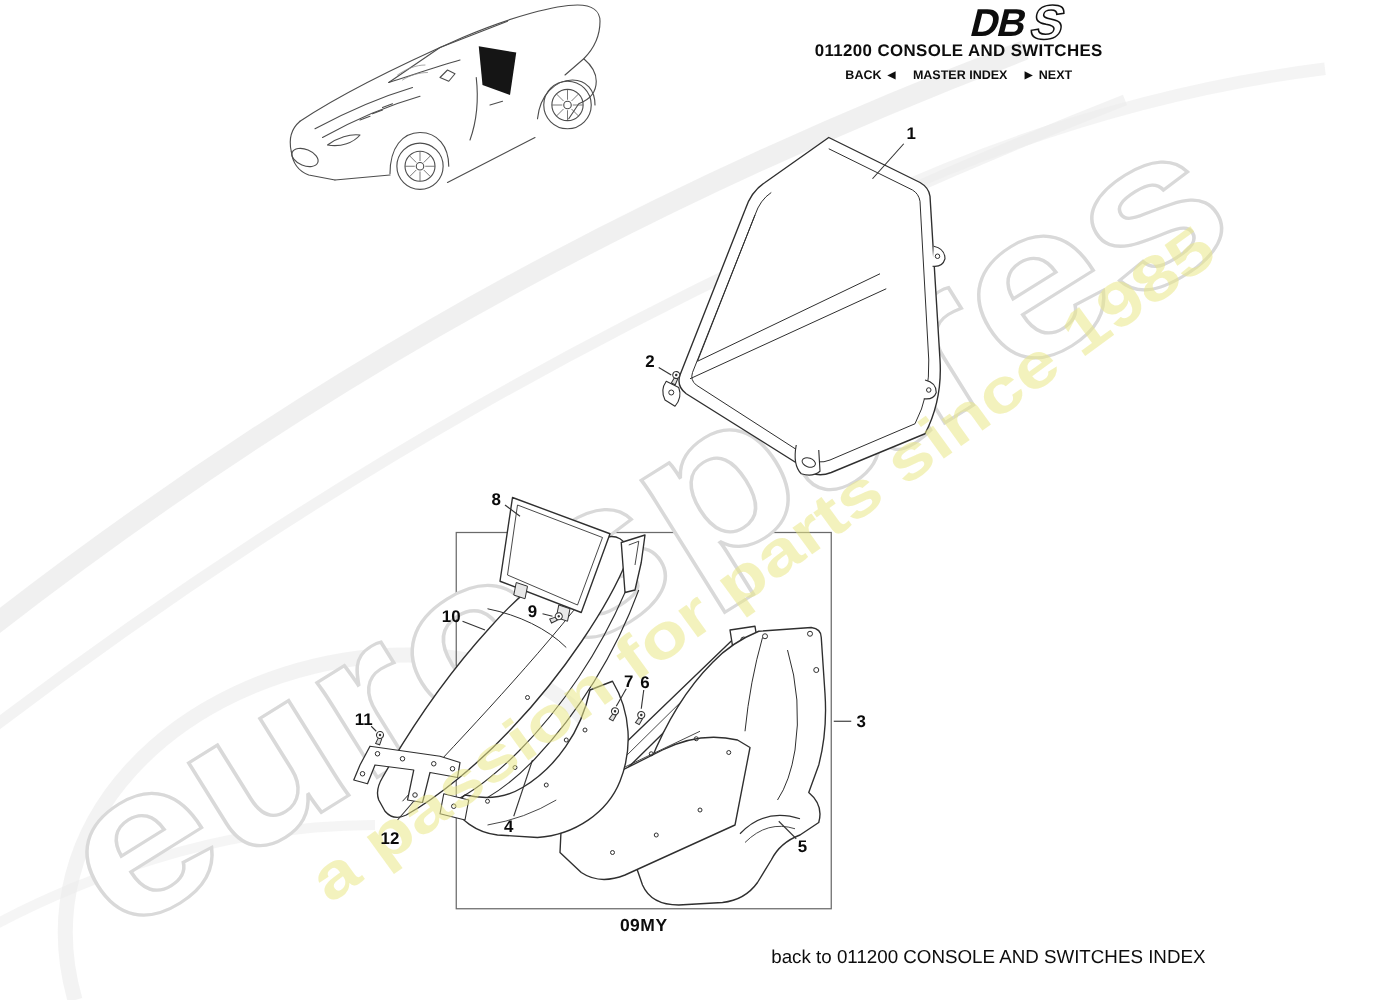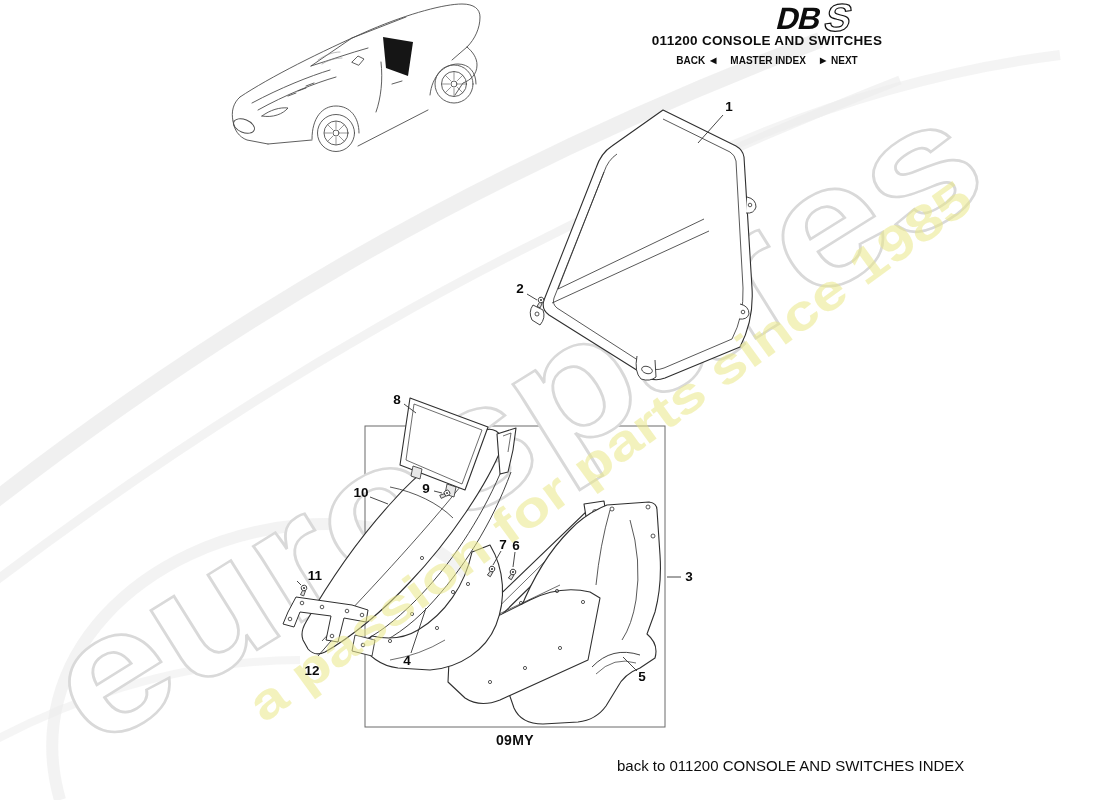--- a/index.html
+++ b/index.html
@@ -221,21 +221,21 @@
       <div class="callout" style="left: 729px; top: 107px;">1</div>
       <div class="callout" style="left: 520px; top: 289px;">2</div>
       <div class="callout" style="left: 689px; top: 577px;">3</div>
       <div class="callout" style="left: 407px; top: 661px;">4</div>
       <div class="callout" style="left: 642px; top: 677px;">5</div>
       <div class="callout" style="left: 516px; top: 546px;">6</div>
       <div class="callout" style="left: 503px; top: 545px;">7</div>
       <div class="callout" style="left: 397px; top: 400px;">8</div>
       <div class="callout" style="left: 426px; top: 489px;">9</div>
       <div class="callout" style="left: 361px; top: 493px;">10</div>
-      <div class="callout" style="left: 291px; top: 576px; margin-left: 24px;">11</div>
+      <div class="callout" style="left: 291px; top: 576px;">11</div>
       <div class="callout" style="left: 312px; top: 661px; margin-top: 10px;">12</div>
     </div>
 
   <div class="abs my-label">09MY</div>
 
 
   <div class="abs footer-link">back to 011200 CONSOLE AND SWITCHES INDEX</div>
 
 </div>
 

